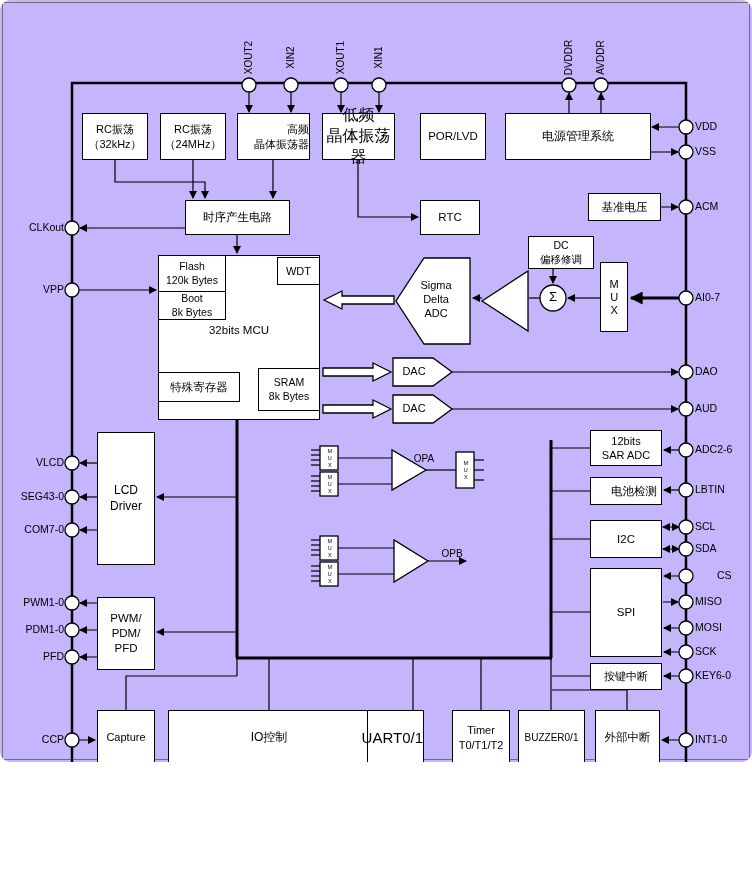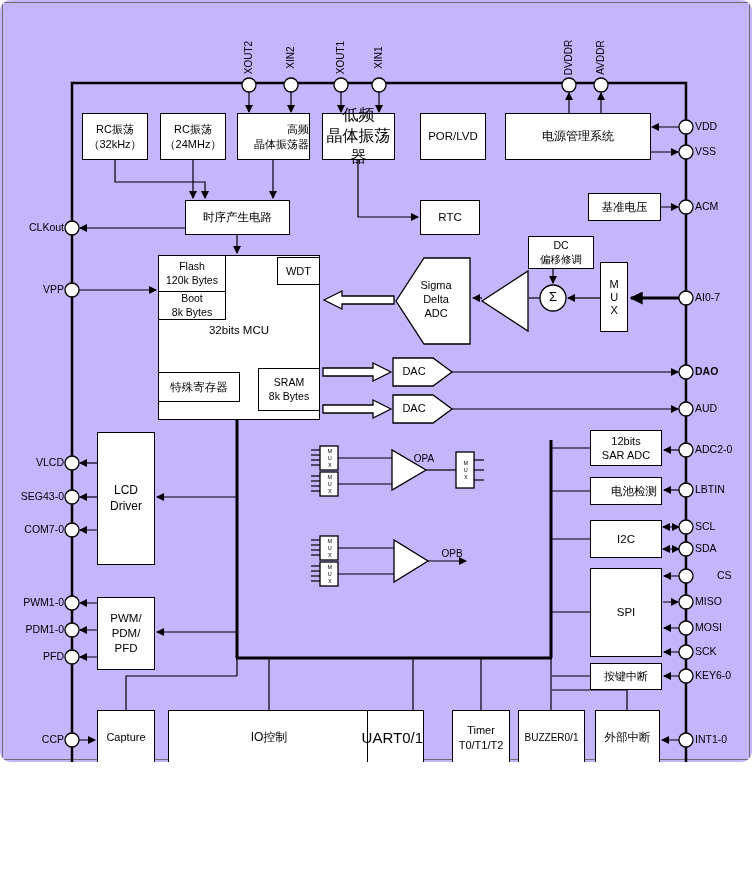--- a/index.html
+++ b/index.html
@@ -364,23 +364,23 @@
   <div class="vlabel" style="left:268px;top:51px;">XIN2</div>
   <div class="vlabel" style="left:318px;top:51px;">XOUT1</div>
   <div class="vlabel" style="left:356px;top:51px;">XIN1</div>
   <div class="vlabel" style="left:546px;top:51px;">DVDDR</div>
   <div class="vlabel" style="left:578px;top:51px;">AVDDR</div>
 
   <div class="pr" style="top:120px;">VDD</div>
   <div class="pr" style="top:145px;">VSS</div>
   <div class="pr" style="top:200px;">ACM</div>
   <div class="pr" style="top:291px;">AI0-7</div>
-  <div class="pr" style="top:365px;font-weight:bold;">DAO</div>
+  <div class="pr" style="top:365px;">DAO</div>
   <div class="pr" style="top:402px;">AUD</div>
-  <div class="pr" style="top:443px;">ADC2-0</div>
+  <div class="pr" style="top:443px;">ADC2-6</div>
   <div class="pr" style="top:483px;">LBTIN</div>
   <div class="pr" style="top:520px;">SCL</div>
   <div class="pr" style="top:542px;">SDA</div>
   <div class="pr" style="top:569px;margin-left:22px;">CS</div>
   <div class="pr" style="top:595px;">MISO</div>
   <div class="pr" style="top:621px;">MOSI</div>
   <div class="pr" style="top:645px;">SCK</div>
   <div class="pr" style="top:669px;">KEY6-0</div>
   <div class="pr" style="top:733px;">INT1-0</div>
 

